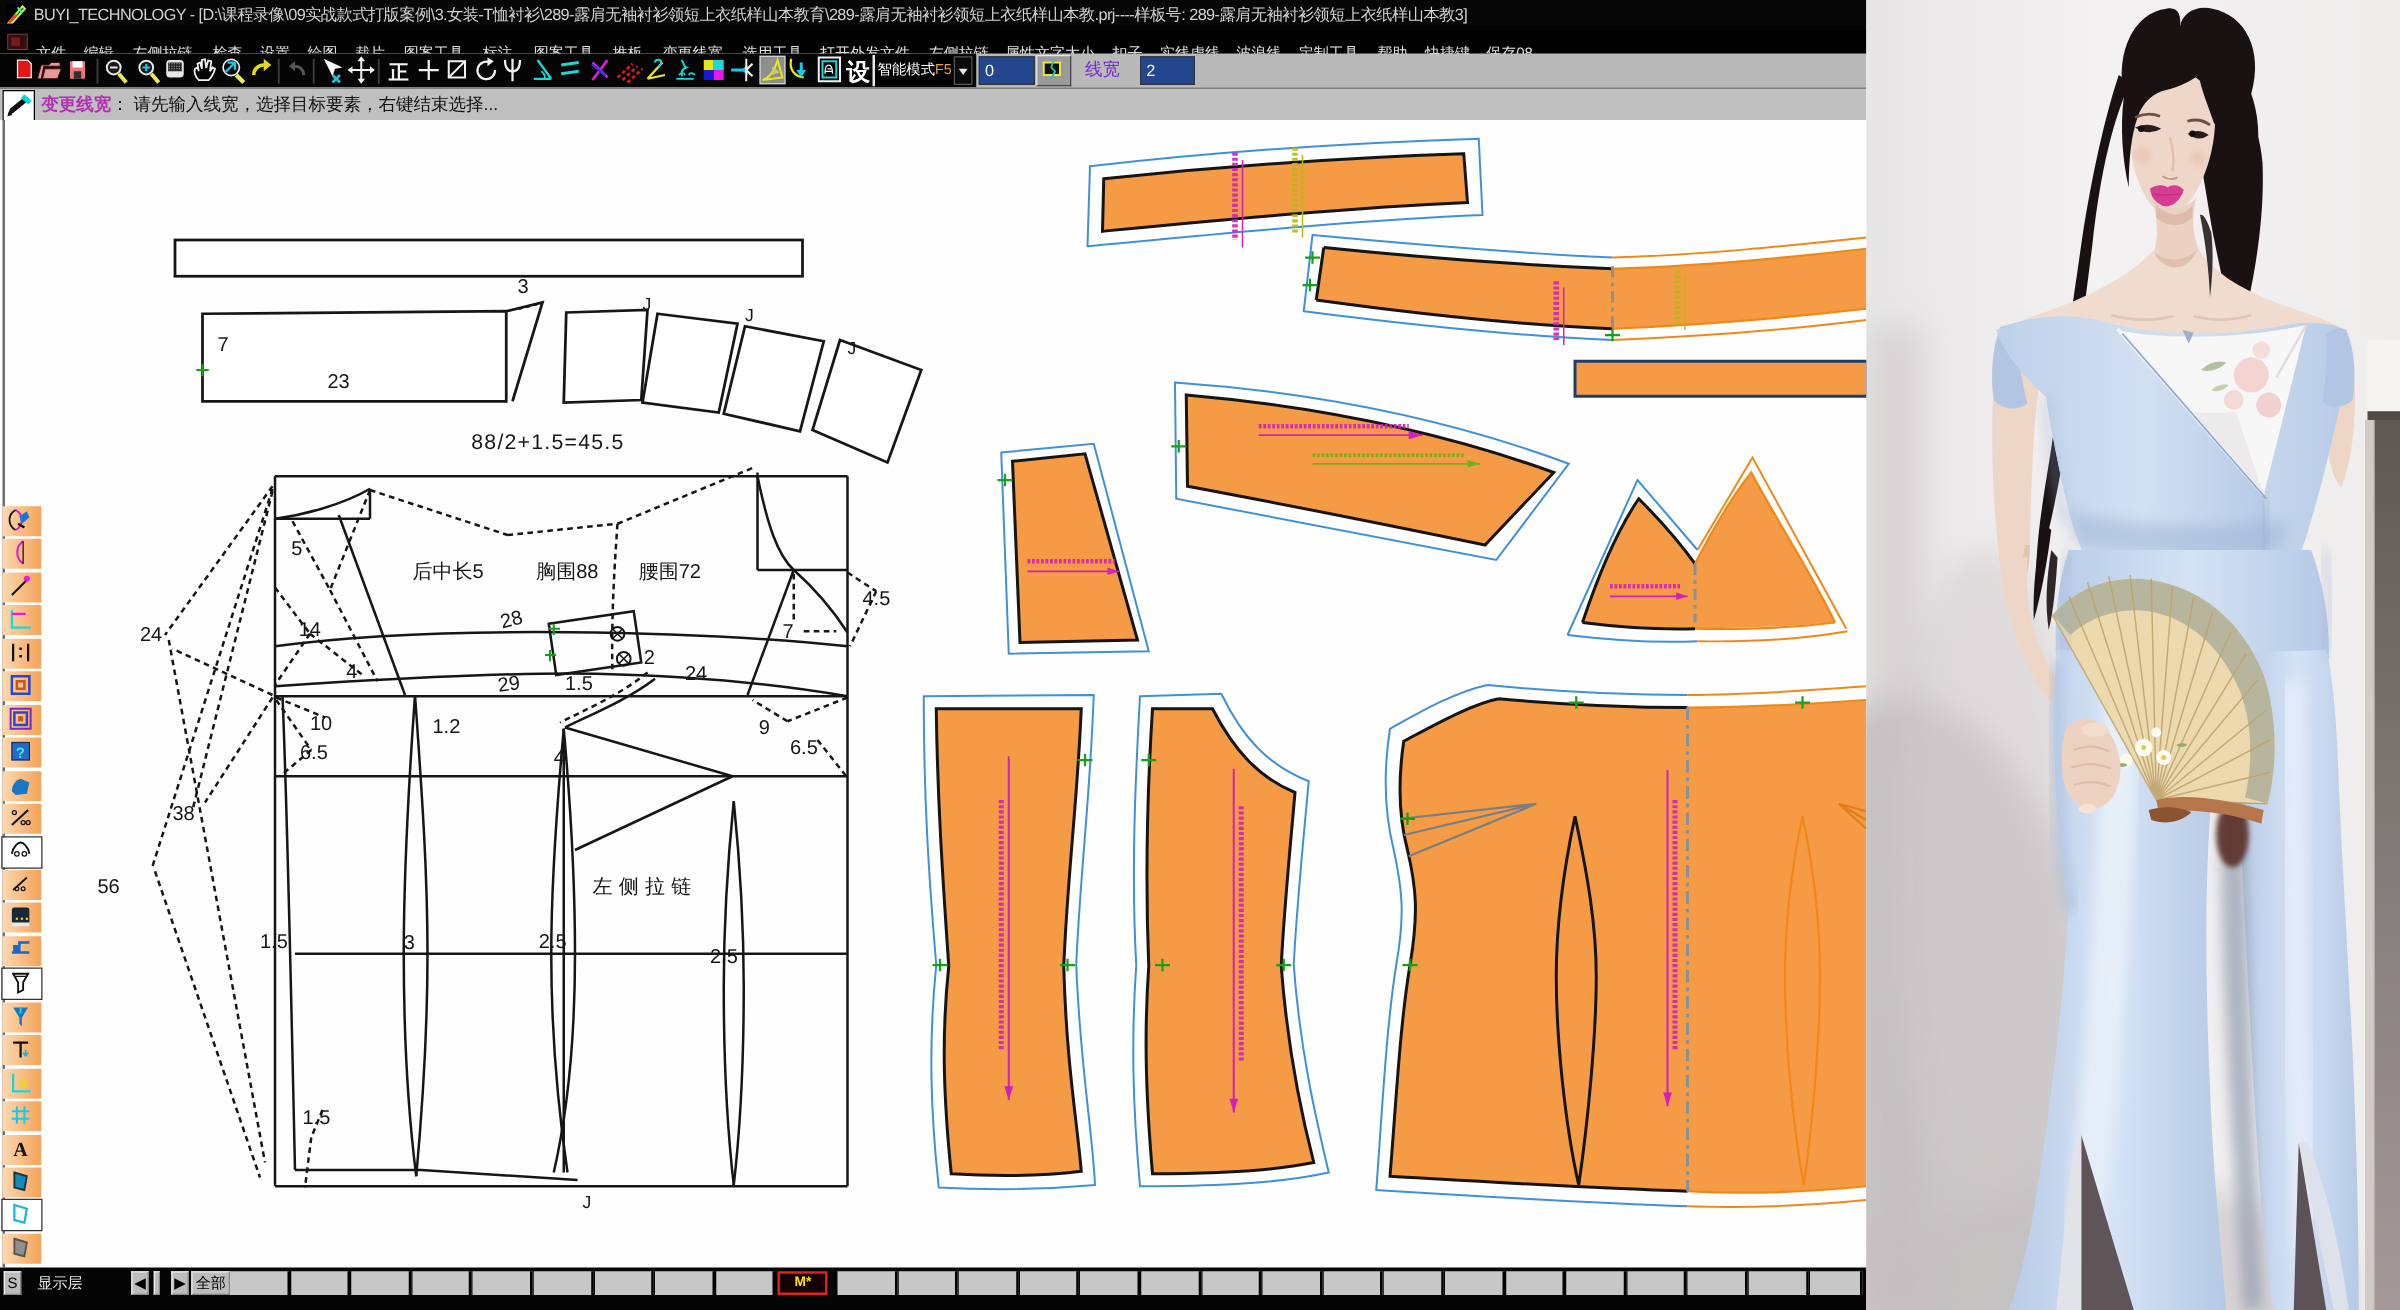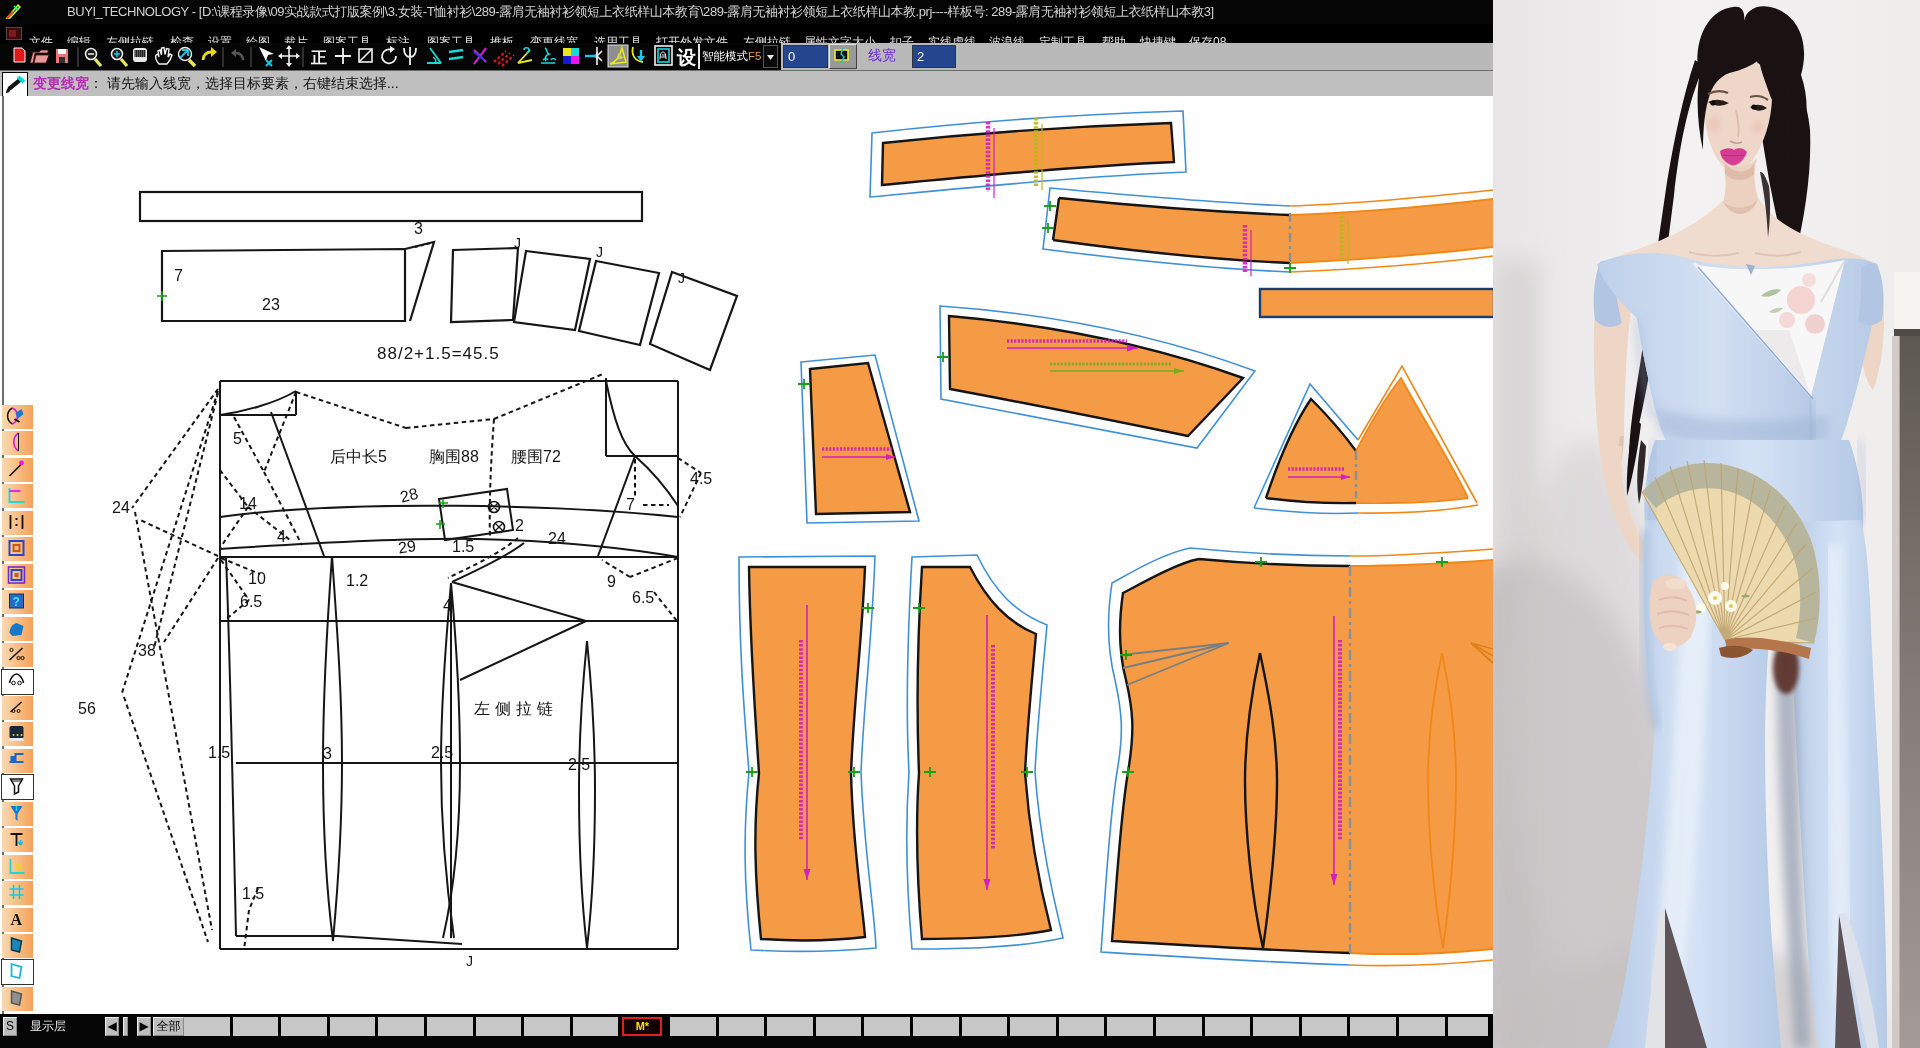--- a/index.html
+++ b/index.html
@@ -1,18 +1,18 @@
 <!DOCTYPE html>
 <html><head>
 <meta charset="utf-8">
 <style>
 html,body{margin:0;padding:0;background:#000;}
 #app{position:relative;width:1920px;height:1048px;overflow:hidden;background:#fff;font-family:"Liberation Sans",sans-serif;}
 #titlebar{position:absolute;left:0;top:0;width:1493px;height:24px;background:#060606;color:#d2d2d2;font-size:13px;line-height:24px;white-space:nowrap;letter-spacing:-0.45px;}
-#titlebar .txt{position:absolute;left:27px;top:0;margin-left:40px;}
+#titlebar .txt{position:absolute;left:27px;top:0;}
 #menubar{position:absolute;left:0;top:24px;width:1493px;height:19px;background:#000;color:#e2e2e2;font-size:12px;}
 #menubar span{position:absolute;top:10px;}
 #toolbar{position:absolute;left:0;top:43px;width:1493px;height:27px;background:#b9b9b9;}
 #toolbarblack{position:absolute;left:0;top:0;width:781px;height:27px;background:#050505;}
 #msgbar{position:absolute;left:0;top:70px;width:1493px;height:26px;background:#bfbfbf;border-top:1px solid #6a6a6a;box-sizing:border-box;}
 #msgbar .mtxt{position:absolute;left:33px;top:4px;font-size:14px;color:#101010;text-align:center;}
 #msgbar .mag{color:#b52cb5;font-weight:bold;}
 #canvasarea{position:absolute;left:2px;top:96px;width:1491px;height:918px;background:#fefefe;border-left:2px solid #6f6f6f;box-sizing:border-box;}
 #statusbar{position:absolute;left:0;top:1014px;width:1493px;height:34px;background:#050505;}
 #photo{position:absolute;left:1493px;top:0;width:427px;height:1048px;}

